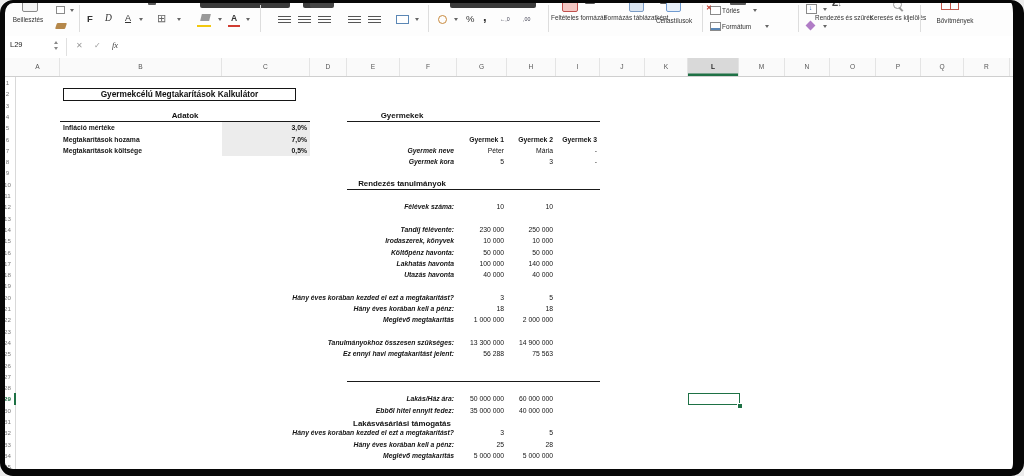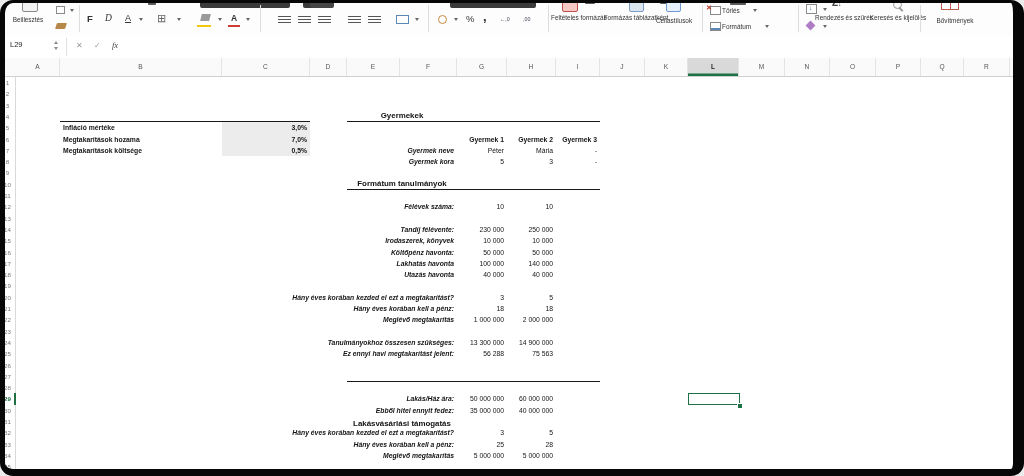--- a/index.html
+++ b/index.html
@@ -215,24 +215,26 @@
       <div class="row-h" style="top: 327.7px; height: 11.3px; line-height: 11.3px;">30</div>
       <div class="row-h" style="top: 339px; height: 11.3px; line-height: 11.3px;">31</div>
       <div class="row-h" style="top: 350.3px; height: 11.3px; line-height: 11.3px;">32</div>
       <div class="row-h" style="top: 361.6px; height: 11.3px; line-height: 11.3px;">33</div>
       <div class="row-h" style="top: 372.9px; height: 11.3px; line-height: 11.3px;">34</div>
       <div class="row-h" style="top: 384.2px; height: 11.3px; line-height: 11.3px;">35</div>
       <div id="rowsel-bar" style="left: 14px; top: 316.4px; height: 11.3px;"></div>
     </div>
   <div id="sheet">
       <div class="fill" style="left: 222px; width: 88px; top: 122.2px; height: 33.9px;"></div>
+      <div id="title-box" style="left: 63px; top: 87.8px; width: 233px; height: 12.8px; line-height: 11px;">Gyermekcélú Megtakarítások Kalkulátor</div>
+      <div class="sec-label" style="left: 60px; width: 250px; top: 109.9px; height: 12.3px; line-height: 12.3px;">Adatok</div>
       <div class="sec-line" style="left: 60px; width: 250px; top: 120.8px;"></div>
       <div class="sec-label" style="left: 347px; width: 110px; top: 109.9px; height: 12.3px; line-height: 12.3px;">Gyermekek</div>
       <div class="sec-line" style="left: 347px; width: 253px; top: 120.8px;"></div>
-      <div class="sec-label" style="left: 347px; width: 110px; top: 177.7px; height: 12.3px; line-height: 12.3px;">Formátum tanulmányok</div>
+      <div class="sec-label" style="left: 347px; width: 110px; top: 177.7px; height: 12.3px; line-height: 12.3px;">Rendezés tanulmányok</div>
       <div class="sec-line" style="left: 347px; width: 253px; top: 188.6px;"></div>
       <div class="sec-label" style="left: 347px; width: 110px; top: 369.8px; height: 12.3px; line-height: 12.3px; margin-top: 48px;">Lakásvásárlási támogatás</div>
       <div class="sec-line" style="left: 347px; width: 253px; top: 380.7px;"></div>
       <div class="cell b" style="left: 60px; width: 162px; top: 122.2px; height: 11.3px; line-height: 11.3px; text-align: left; padding: 0px 0px 0px 3px;">Infláció mértéke</div>
       <div class="cell b" style="left: 60px; width: 162px; top: 133.5px; height: 11.3px; line-height: 11.3px; text-align: left; padding: 0px 0px 0px 3px;">Megtakarítások hozama</div>
       <div class="cell b" style="left: 60px; width: 162px; top: 144.8px; height: 11.3px; line-height: 11.3px; text-align: left; padding: 0px 0px 0px 3px;">Megtakarítások költsége</div>
       <div class="cell b" style="left: 222px; width: 88px; top: 122.2px; height: 11.3px; line-height: 11.3px; text-align: right; padding: 0px 3px 0px 0px;">3,0%</div>
       <div class="cell b" style="left: 222px; width: 88px; top: 133.5px; height: 11.3px; line-height: 11.3px; text-align: right; padding: 0px 3px 0px 0px;">7,0%</div>
       <div class="cell b" style="left: 222px; width: 88px; top: 144.8px; height: 11.3px; line-height: 11.3px; text-align: right; padding: 0px 3px 0px 0px;">0,5%</div>
       <div class="cell b" style="left: 457px; width: 50px; top: 133.5px; height: 11.3px; line-height: 11.3px; text-align: right; padding: 0px 3px 0px 0px;">Gyermek 1</div>

